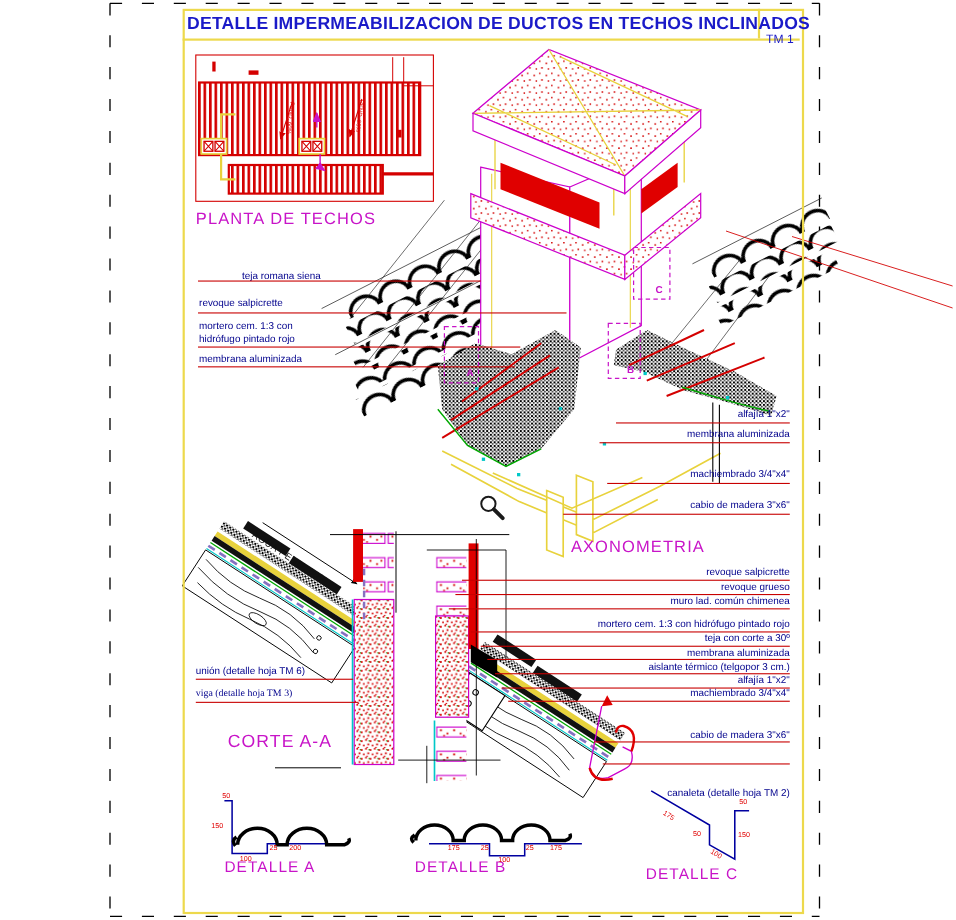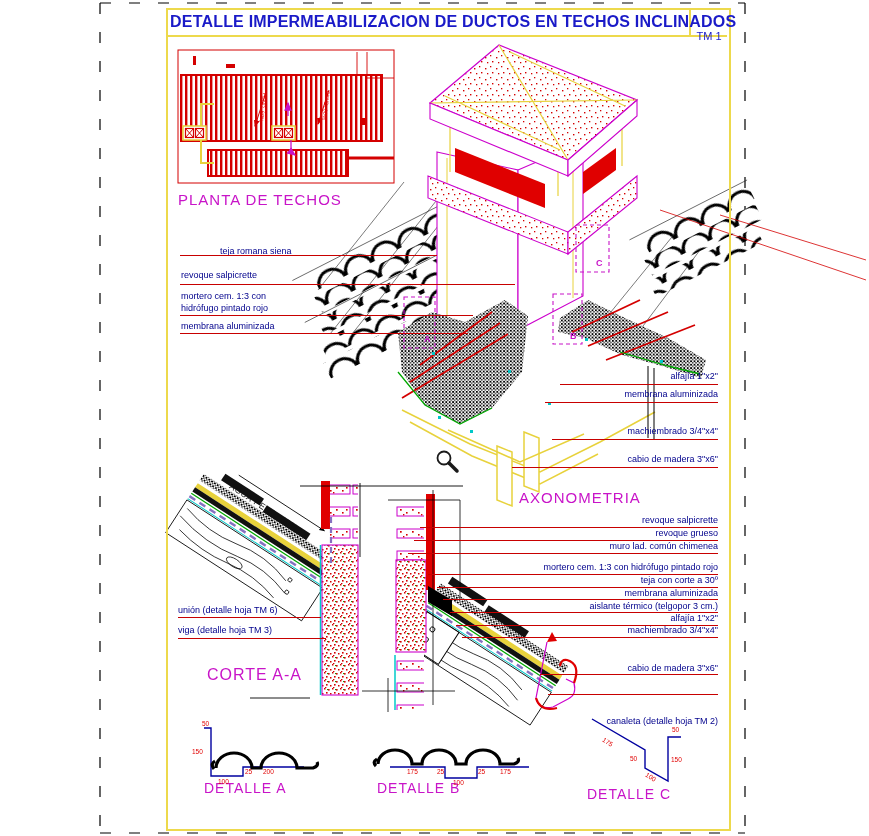--- a/index.html
+++ b/index.html
@@ -375,21 +375,21 @@
 
   <div class="lblr2" style="left:418px;top:663px;">cabio de madera 3"x6"</div>
   <div class="leader" style="left:540px;top:674px;width:178px;"></div>
 
   <div class="lblr2" style="left:418px;top:716px;">canaleta (detalle hoja TM 2)</div>
   <div class="leader" style="left:548px;top:694px;width:170px;"></div>
 
   <div class="lbl" style="left:178px;top:605px;">unión (detalle hoja TM 6)</div>
   <div class="leader" style="left:178px;top:617px;width:143px;"></div>
 
-  <div class="lbl" style="left:178px;top:625px;">viga (detalle hoja TM 3)</div>
+  <div class="lbl" style="left:178px;top:625px;font-family:Liberation Serif, serif;">viga (detalle hoja TM 3)</div>
   <div class="leader" style="left:178px;top:638px;width:148px;"></div>
 
   <div class="agua" style="left:233px;top:481px;">AGUA PEND. 60%</div>
   <div class="pend" style="left:268px;top:93px;">PEND. 60%</div>
   <div class="pend" style="left:331px;top:91px;">PEND. 60%</div>
 
   <div class="callout-letter" style="left:424px;top:334px;">A</div>
   <div class="callout-letter" style="left:570px;top:331px;">B</div>
   <div class="callout-letter" style="left:596px;top:258px;">C</div>
 

